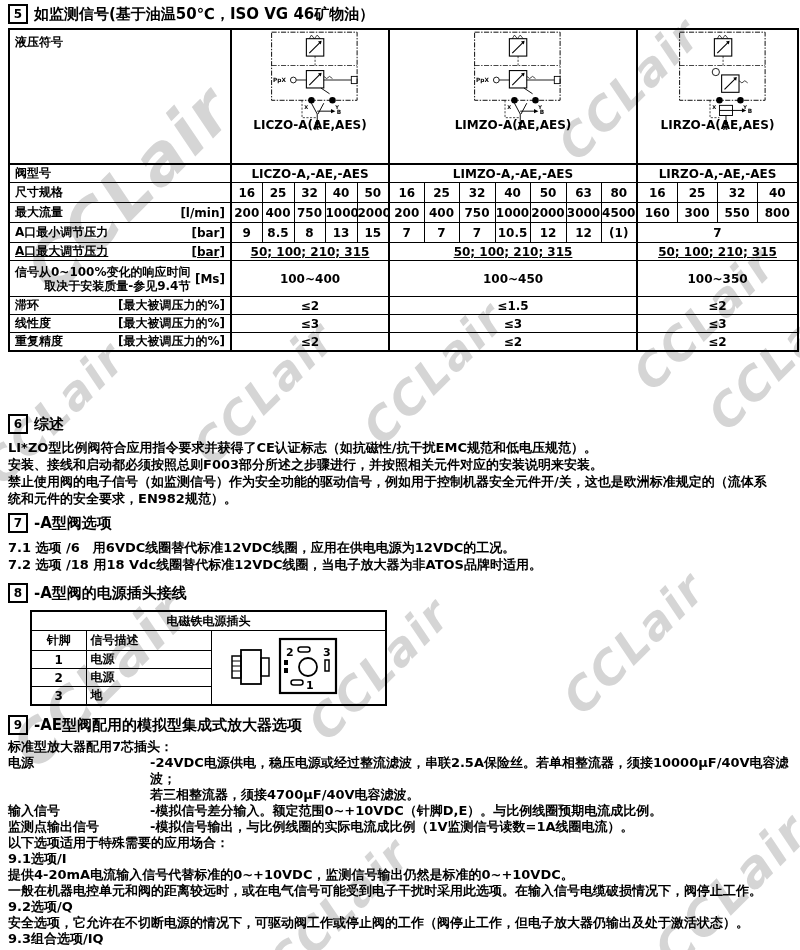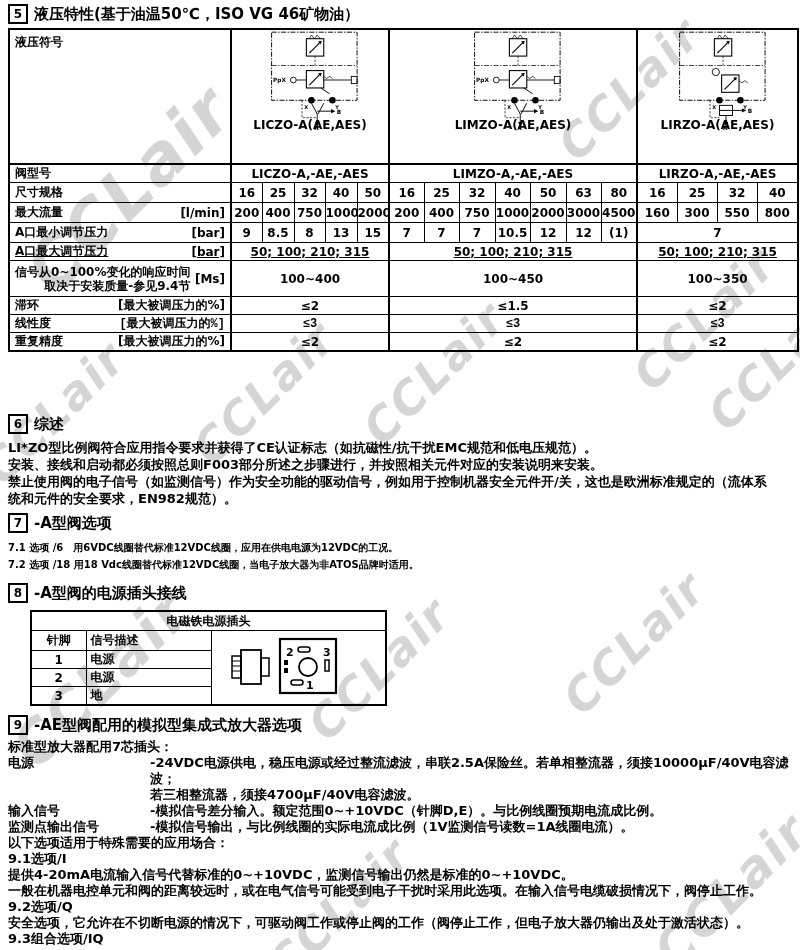--- a/index.html
+++ b/index.html
@@ -26,21 +26,21 @@
   .lab{display:flex;justify-content:space-between;align-items:center;padding:0 5px;}
   .resp-l div{line-height:14px;text-align:right;}
   .diag-cell{position:relative;vertical-align:top;}
   .diag-wrap{display:flex;flex-direction:column;align-items:center;height:102px;justify-content:space-between;}
   .diag-cap{font-size:12px;line-height:13px;margin-top:-11px;}
   .sym-lab{vertical-align:top;padding:4px 5px 0 5px !important;}
   
   .fnotes{position:absolute;left:8px;top:347px;font-size:12px;line-height:15px;}
   
   .tlines{font-size:13px;line-height:17px;margin-top:5px;}
-  .s7lines{font-size:10px;line-height:17px;margin-top:6px;}
+  .s7lines{font-size:13px;line-height:17px;margin-top:6px;}
   
   .plug{position:absolute;left:30px;top:610px;border-collapse:collapse;table-layout:fixed;width:355px;border:2px solid #000;}
   .plug td{border:1px solid #000;font-size:12px;padding:0 4px;}
   .plug .pt{text-align:center;height:18px;}
   .plug .pc{text-align:center;}
   .plug .conn-cell{text-align:center;vertical-align:middle;}
   
   .s9row{display:flex;font-size:13px;line-height:16px;}
   .s9l{width:142px;flex:none;}
   .s9d{flex:1;}
@@ -65,21 +65,21 @@
     <div class="wm" style="left:290px;top:642px;font-size:46px;">CCLair</div>
     <div class="wm" style="left:635px;top:862px;font-size:50px;">CCLair</div>
     <div class="wm" style="left:250px;top:882px;font-size:46px;">CCLair</div>
   </div>
 
   <div class="content">
 
     <div class="sec" style="top:4px;">
       <div class="sec-head">
         <span class="numbox">5</span>
-        <span>液压特性(基于油温50℃，ISO VG 46矿物油）</span>
+        <span>如监测信号(基于油温50℃，ISO VG 46矿物油）</span>
       </div>
     </div>
 
     <table class="spec">
       <colgroup>
         <col style="width:222px">
         <col style="width:31px">
           <col style="width:32px">
           <col style="width:31px">
           <col style="width:32px">
@@ -315,21 +315,21 @@
         <td class="cl">
               <div class="lab">
                 <span>滞环</span>
                 <span>[最大被调压力的%]</span>
               </div>
             </td>
         <td colspan="5" class="gl">≤2</td>
         <td colspan="7" class="gl">≤1.5</td>
         <td colspan="4" class="gl">≤2</td>
       </tr>
-      <tr style="height:16px;font-family:Liberation Mono, monospace;">
+      <tr style="height:16px;">
         <td class="cl">
               <div class="lab">
                 <span>线性度</span>
                 <span>[最大被调压力的%]</span>
               </div>
             </td>
         <td colspan="5" class="gl">≤3</td>
         <td colspan="7" class="gl">≤3</td>
         <td colspan="4" class="gl">≤3</td>
       </tr>

